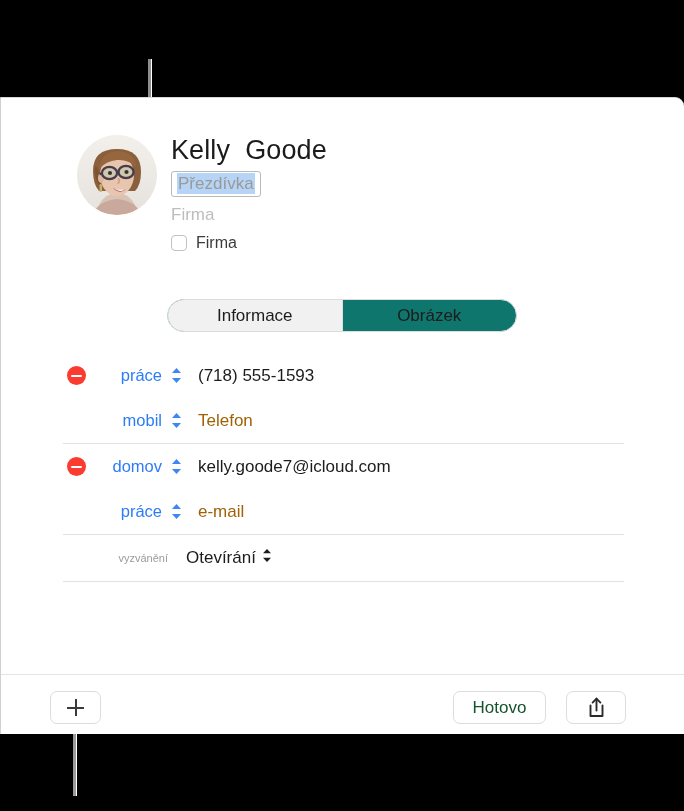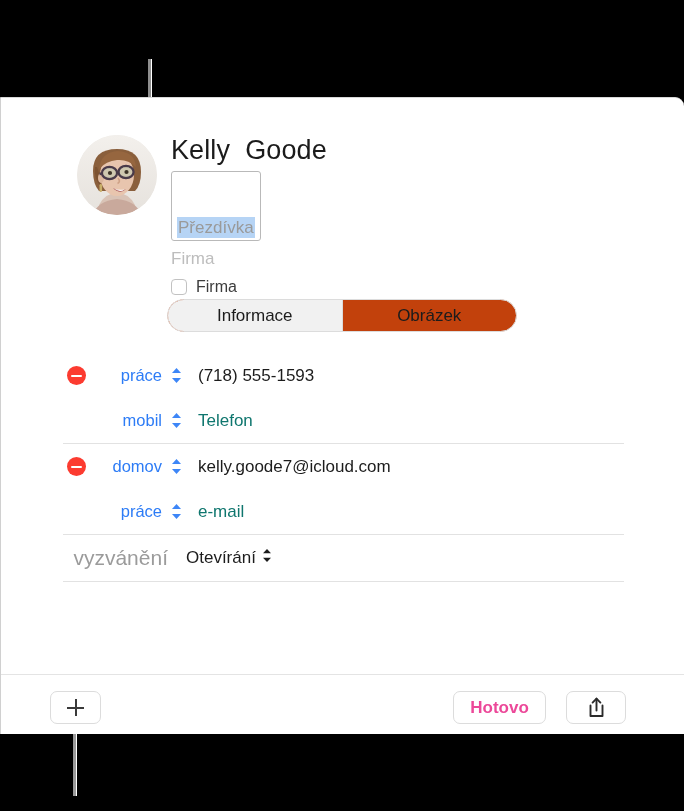--- a/index.html
+++ b/index.html
@@ -102,21 +102,20 @@
     background: #ffffff;
     box-shadow: 0 0 0 1px rgba(255,255,255,0.6);
   }
   .nickname-text {
     display: inline-block;
     font-size: 17px;
     color: #9a9a9a;
     background: #b6d4f5;
     line-height: 21px;
     padding: 0 1px;
-    margin-top: 44px;
   }
   .company-placeholder {
     margin-top: 7px;
     font-size: 17px;
     color: #bdbdbd;
     line-height: 21px;
   }
   .company-check-row {
     margin-top: 8px;
     display: flex;
@@ -139,21 +138,21 @@
 
   
   .segmented {
     position: absolute;
     left: 166px;
     top: 201px;
     width: 350px;
     height: 33px;
     border: 1px solid #dcdcdc;
     border-radius: 17px;
-    background: #c2410c;
+    background: #0f766e;
     display: flex;
     overflow: hidden;
     box-sizing: border-box;
     text-align: center;
   }
   .segment {
     flex: 1;
     display: flex;
     align-items: center;
     justify-content: center;
@@ -220,36 +219,36 @@
     gap: 2px;
   }
   .stepper svg { display: block; }
   .value-cell {
     padding-left: 13px;
     font-size: 17px;
     color: #1c1c1c;
     white-space: nowrap;
   }
   .value-cell.placeholder {
-    color: #0f766e;
+    color: #a16207;
   }
   .divider {
     height: 1px;
     background: #e2e2e2;
     margin: 0 78px 0 45px;
   }
   .row-ring {
     display: flex;
     align-items: center;
     height: 46px;
   }
   .ring-label {
     width: 150px;
     text-align: right;
-    font-size: 21px;
+    font-size: 11px;
     color: #9b9b9b;
     padding-right: 0px;
     box-sizing: border-box;
   }
   .ring-value {
     padding-left: 18px;
     font-size: 17px;
     color: #1c1c1c;
     display: flex;
     align-items: center;
@@ -288,22 +287,21 @@
     top: 16px;
     width: 51px;
     height: 33px;
   }
   .btn-done {
     left: 452px;
     top: 16px;
     width: 93px;
     height: 33px;
     font-size: 17px;
-    color: #ec4899;
-    font-weight: bold;
+    color: #14532d;
   }
   .btn-share {
     left: 565px;
     top: 16px;
     width: 60px;
     height: 33px;
   }
   .plus-glyph {
     position: relative;
     width: 17px;

